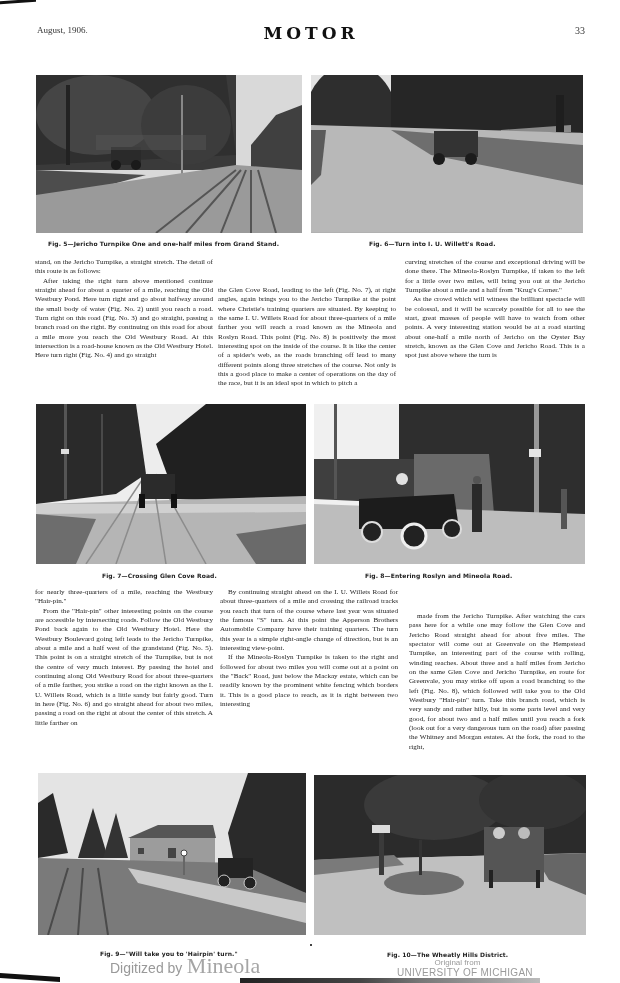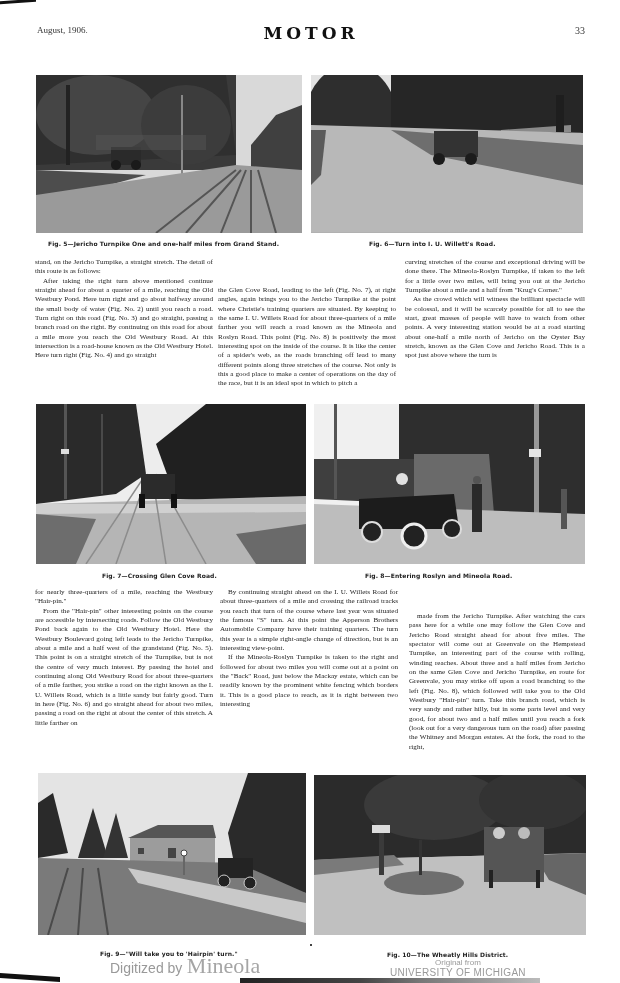--- a/index.html
+++ b/index.html
@@ -16,23 +16,23 @@
   .photo { position: absolute; overflow: hidden; background: #666; }
   .caption { position: absolute; font-family: "DejaVu Sans", sans-serif; font-weight: bold; font-size: 6px; color: #222; white-space: nowrap; letter-spacing: 0.1px; }
 
   .col { position: absolute; font-size: 7.1px; line-height: 9.35px; text-align: justify; color: #222; }
   .col p { margin: 0; text-indent: 0; }
   .col p.ind { text-indent: 8px; }
 
   .watermark-google { position: absolute; left: 110px; top: 953px; color: #999; font-family: "Liberation Sans", sans-serif; }
   .watermark-google .small { font-size: 14px; }
   .watermark-google .big { font-size: 22px; font-family: "Liberation Serif", serif; color: #a5a5a5; }
-  .watermark-umich { position: absolute; left: 390px; top: 958px; text-align: center; color: #9a9a9a; font-family: "Liberation Sans", sans-serif; }
+  .watermark-umich { position: absolute; left: 382px; top: 958px; text-align: center; color: #9a9a9a; font-family: "Liberation Sans", sans-serif; }
   .watermark-umich .small { font-size: 8px; display: block; }
-  .watermark-umich .big { font-size: 10px; display: block; letter-spacing: 0.3px; }
+  .watermark-umich .big { font-size: 10px; display: block; letter-spacing: 0.3px; margin-left: 15px; }
 </style>
 </head>
 <body>
 
 <div class="corner-mark" style="left:0;top:0;width:36px;height:3px;transform:skewY(-4deg);"></div>
 <div class="corner-mark" style="left:0;top:975px;width:60px;height:5px;transform:skewY(4deg);"></div>
 <div class="corner-mark" style="left:240px;top:978px;width:300px;height:5px;background:linear-gradient(90deg,#222,#444 40%,#777 60%,#bbb);"></div>
 
 <div class="header">
   <span class="date">August, 1906.</span>

